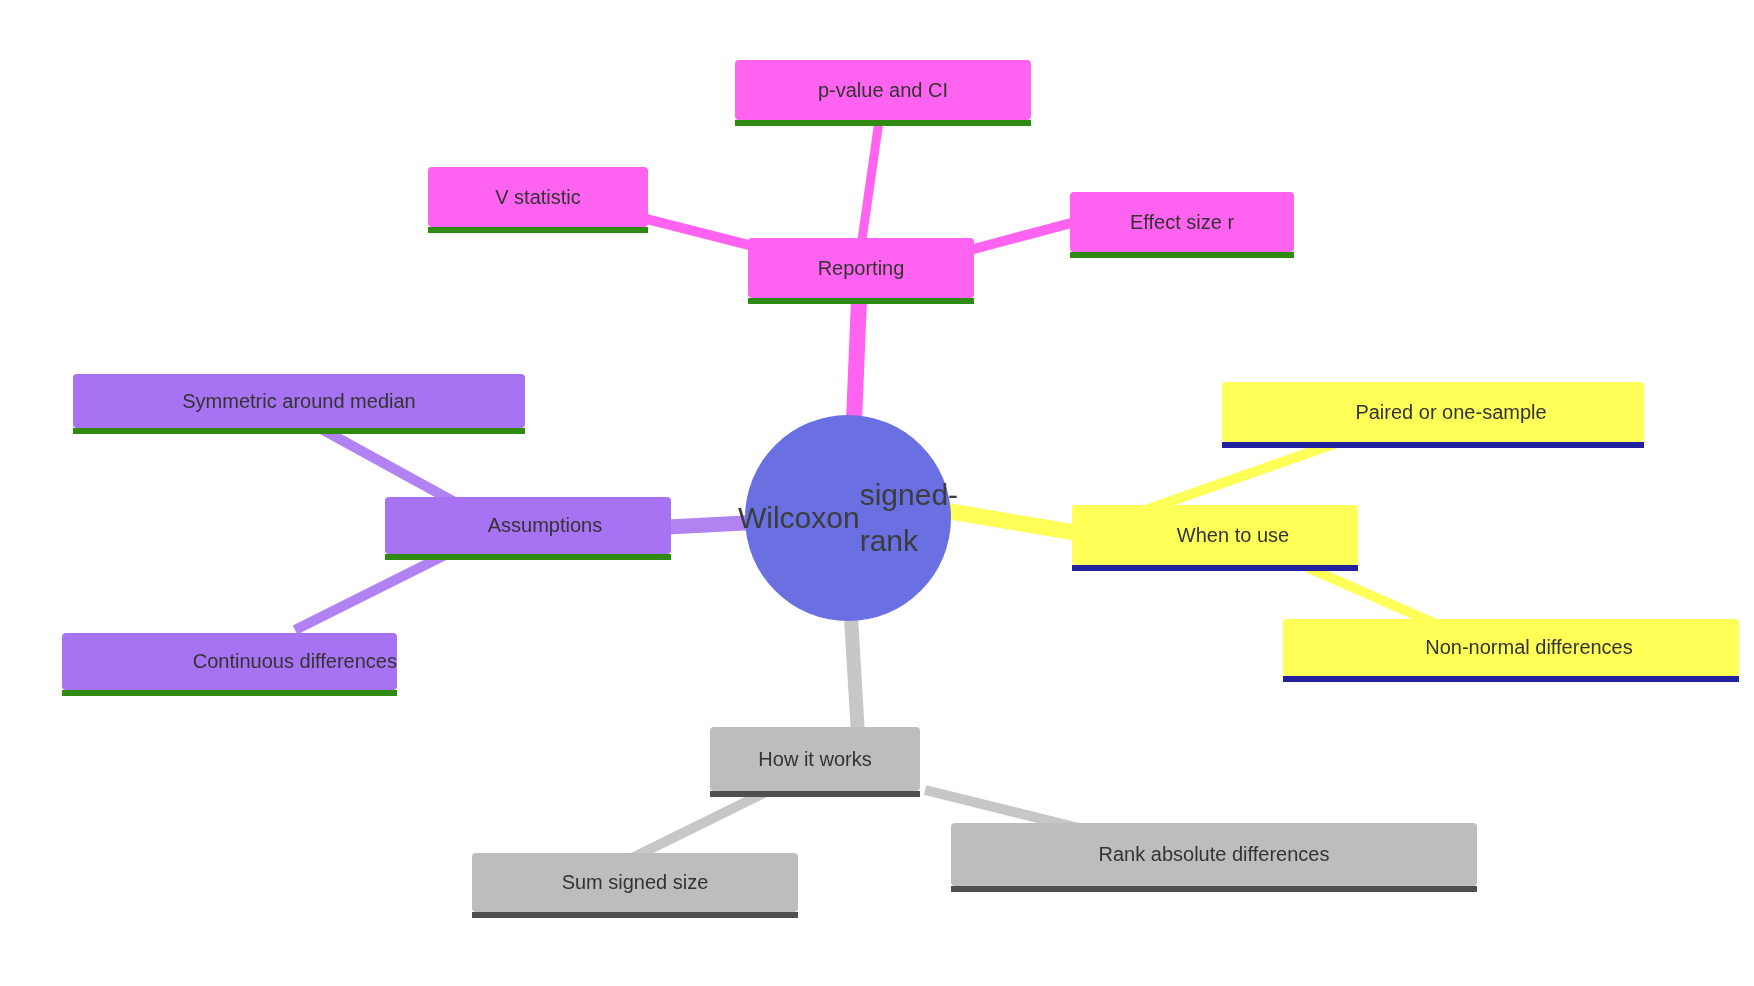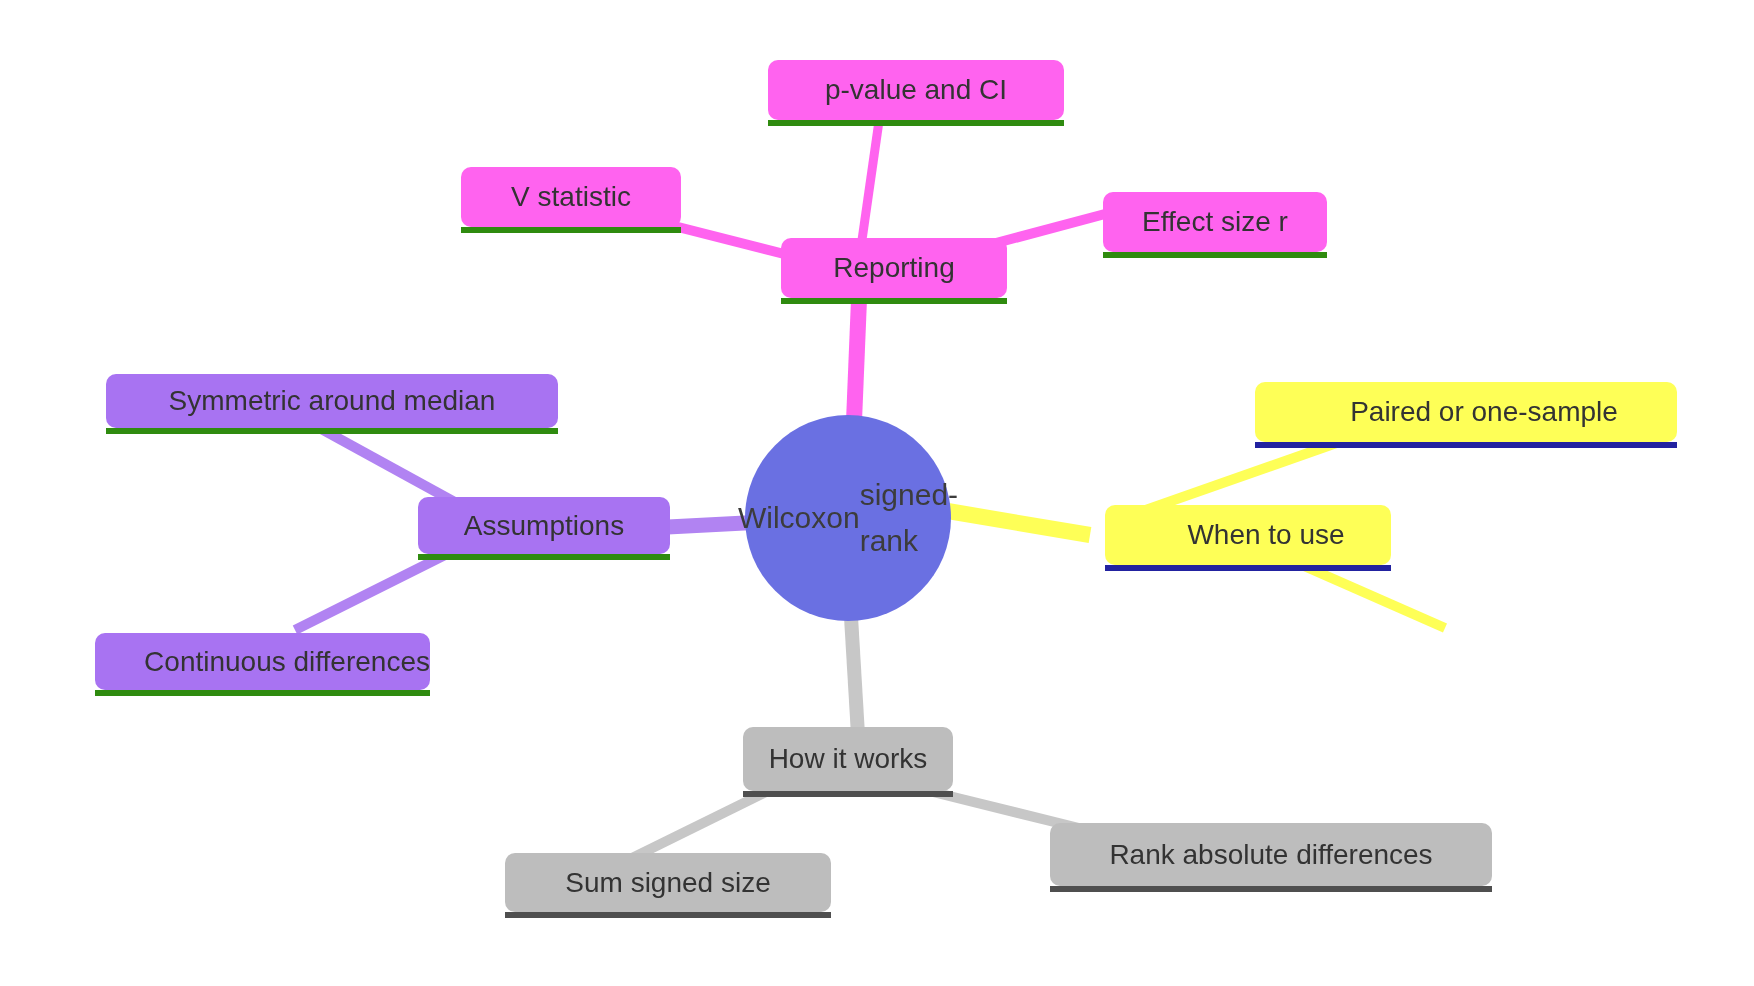--- a/index.html
+++ b/index.html
@@ -8,26 +8,25 @@
     width:1754px;height:986px;
     background:#ffffff;
     font-family:"Liberation Sans","DejaVu Sans",sans-serif;
     overflow:hidden;
   }
   #connector-layer{position:absolute;left:0;top:0;width:1754px;height:986px;z-index:1;}
   .node{
     position:absolute;
     z-index:2;
     display:flex;align-items:center;justify-content:center;
-    border-radius:10px;
+    border-radius:4px;
     color:#333333;
-    font-size:28px;
+    font-size:20px;
     white-space:nowrap;
     cursor:pointer;
-    margin-left:33px;
   }
   .node::after{
     content:"";
     position:absolute;left:0;right:0;bottom:-6px;height:6px;
     background:var(--ul);
   }
   .branch-pink{background:#ff63ef;--ul:#2f8b0f;}
   .branch-purple{background:#a873f2;--ul:#2f8b0f;}
   .branch-yellow{background:#feff57;padding-left:36px;--ul:#2222a0;}
   .branch-gray{background:#bdbdbd;--ul:#4f4f4f;}
@@ -83,37 +82,40 @@
   <div class="node branch-pink" style="left:1070px;top:192px;width:224px;height:60px;">
     <span>Effect size r</span>
   </div>
   <div class="node branch-pink" style="left:748px;top:238px;width:226px;height:60px;">
     <span>Reporting</span>
   </div>
 
   <div class="node branch-purple" style="left:73px;top:374px;width:452px;height:54px;">
     <span>Symmetric around median</span>
   </div>
-  <div class="node branch-purple" style="left:385px;top:497px;width:252px;height:57px;">
+  <div class="node branch-purple" style="left:385px;top:497px;width:252px;height:57px;padding-left:34px;">
     <span>Assumptions</span>
   </div>
   <div class="node branch-purple" style="left:62px;top:633px;width:335px;height:57px;justify-content:flex-end;">
     <span>Continuous differences</span>
   </div>
 
   <div class="node branch-yellow" style="left:1222px;top:382px;width:386px;height:60px;">
     <span>Paired or one-sample</span>
   </div>
   <div class="node branch-yellow" style="left:1072px;top:505px;width:250px;height:60px;">
     <span>When to use</span>
   </div>
+  <div class="node branch-yellow" style="left:1283px;top:619px;width:420px;height:57px;">
+    <span>Non-normal differences</span>
+  </div>
 
   <div class="node branch-gray" style="left:710px;top:727px;width:210px;height:64px;">
     <span>How it works</span>
   </div>
   <div class="node branch-gray" style="left:472px;top:853px;width:326px;height:59px;">
     <span>Sum signed size</span>
   </div>
-  <div class="node branch-gray" style="left:1017px;top:823px;width:442px;height:63px;text-align:center;">
+  <div class="node branch-gray" style="left:951px;top:823px;width:526px;height:63px;text-align:center;">
     <span>Rank absolute differences</span>
   </div>
 
 </div>
 
 </body></html>

